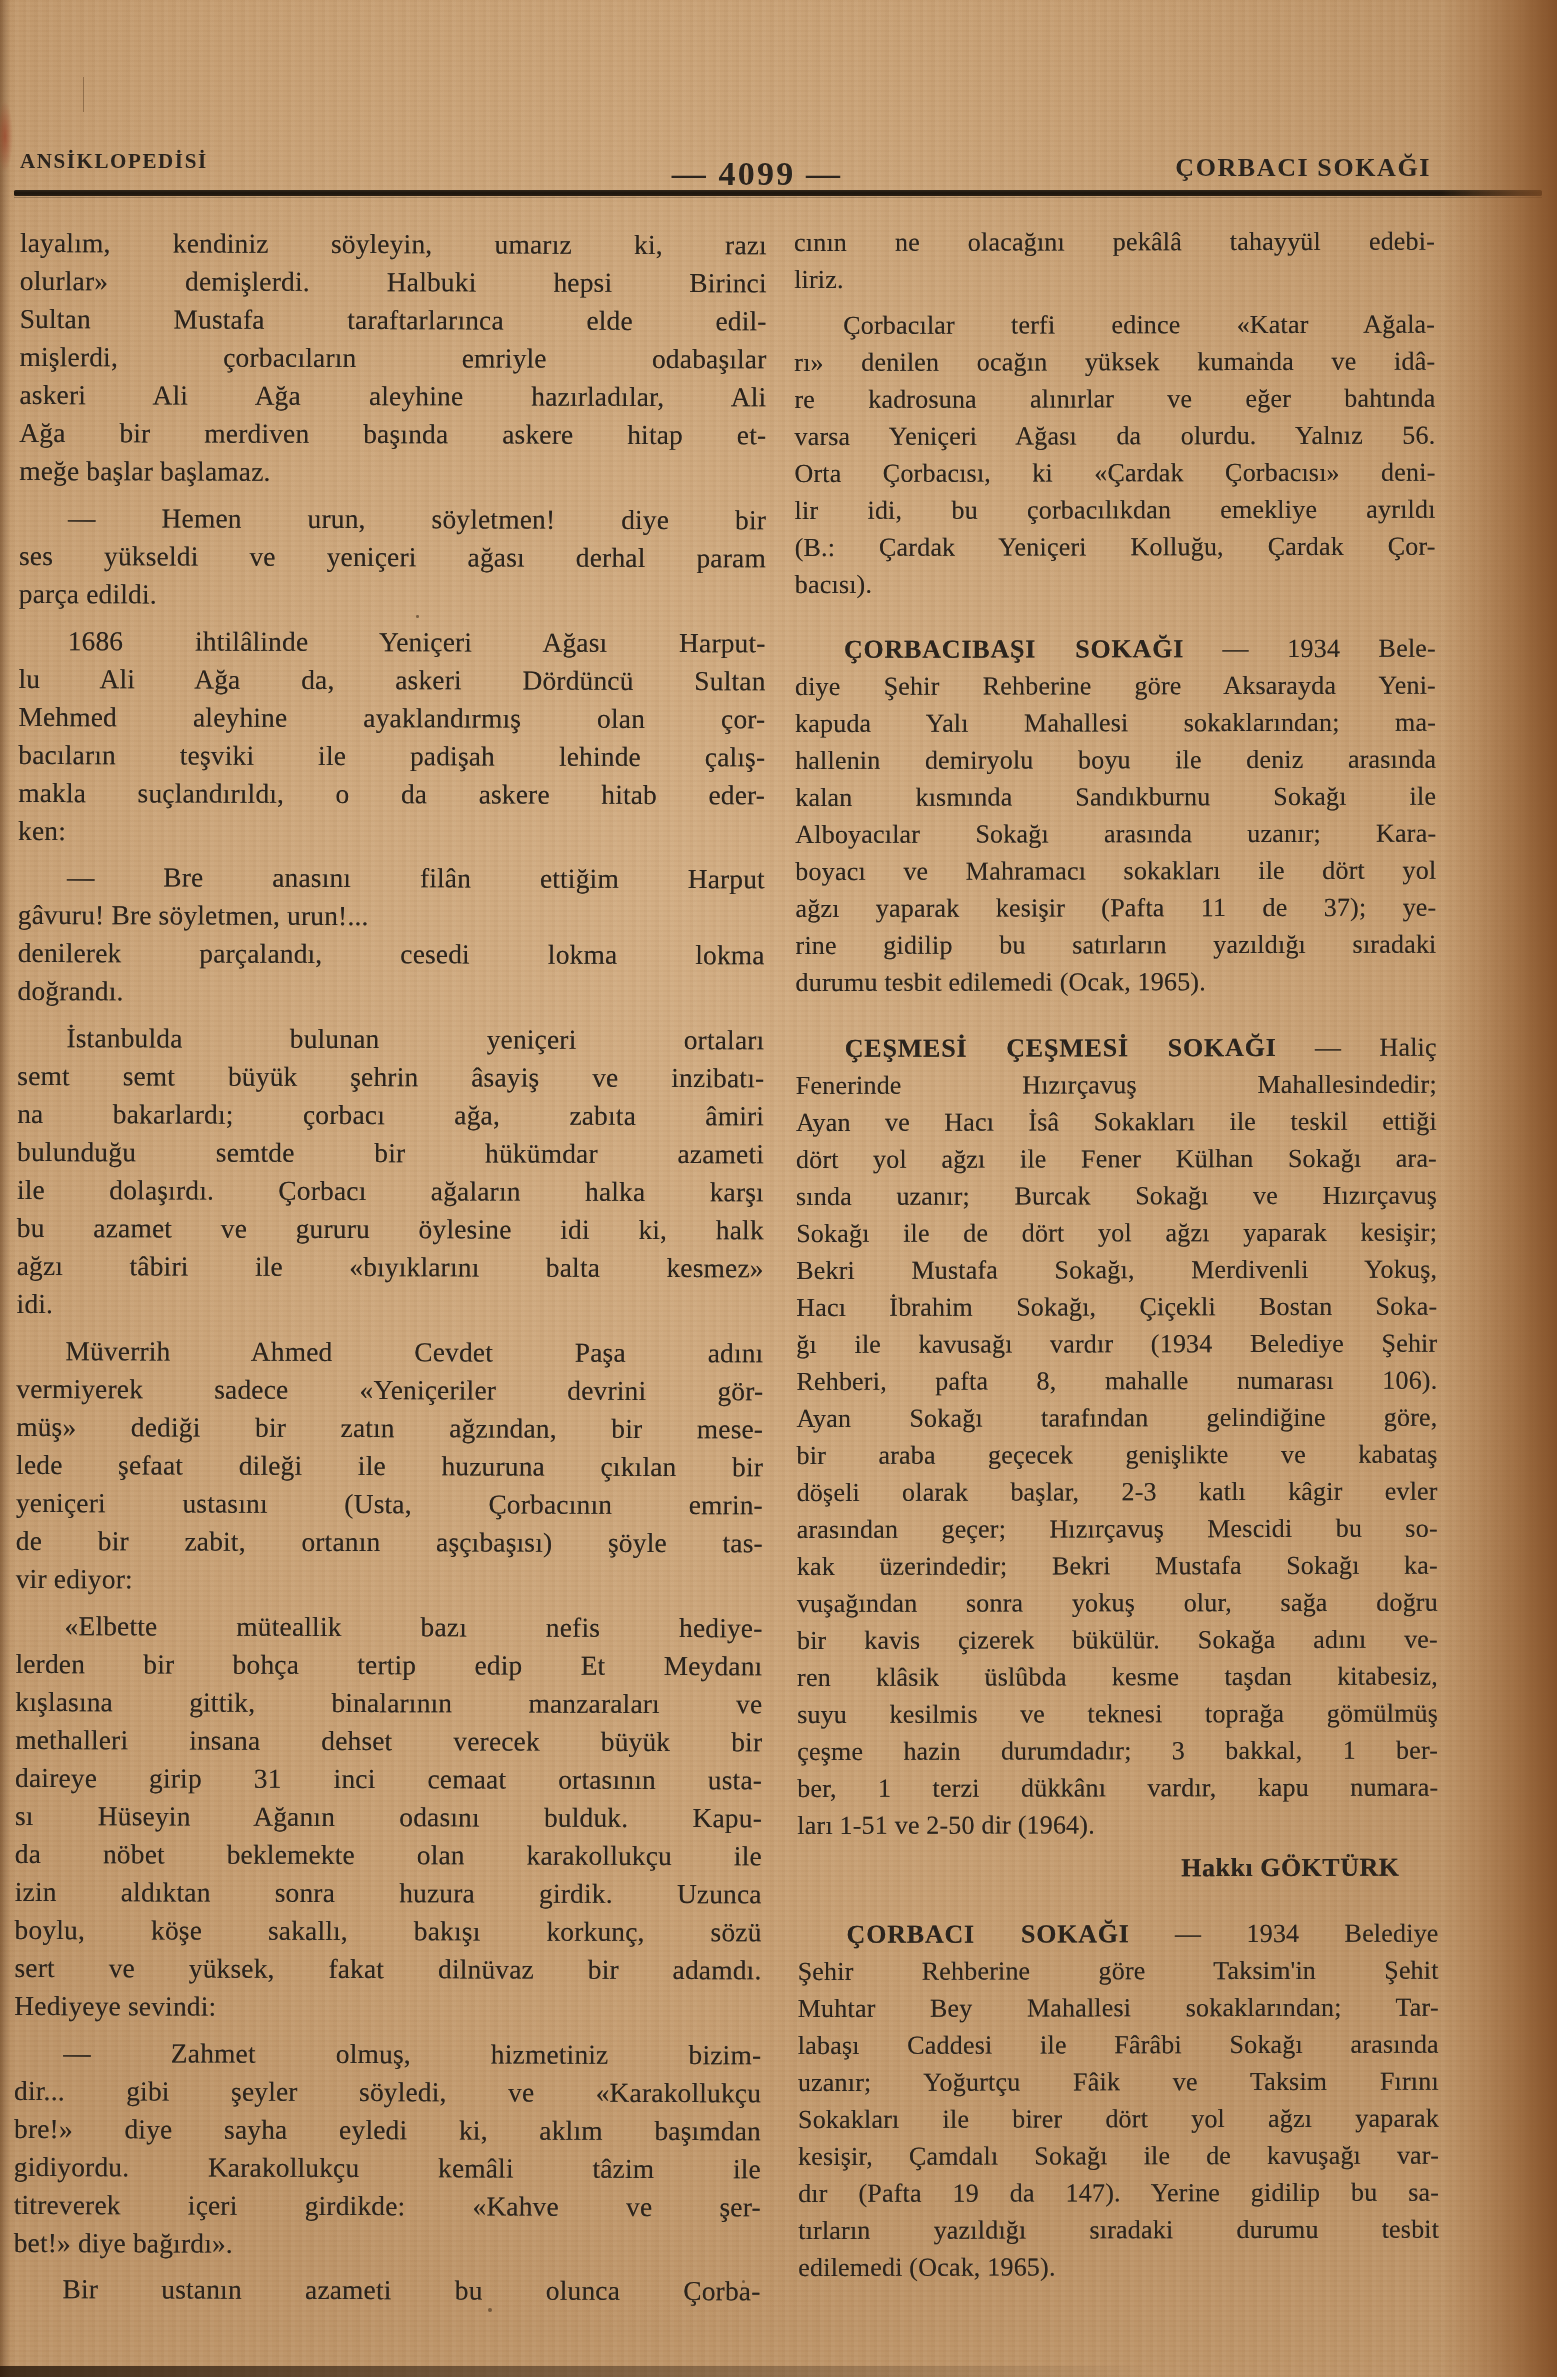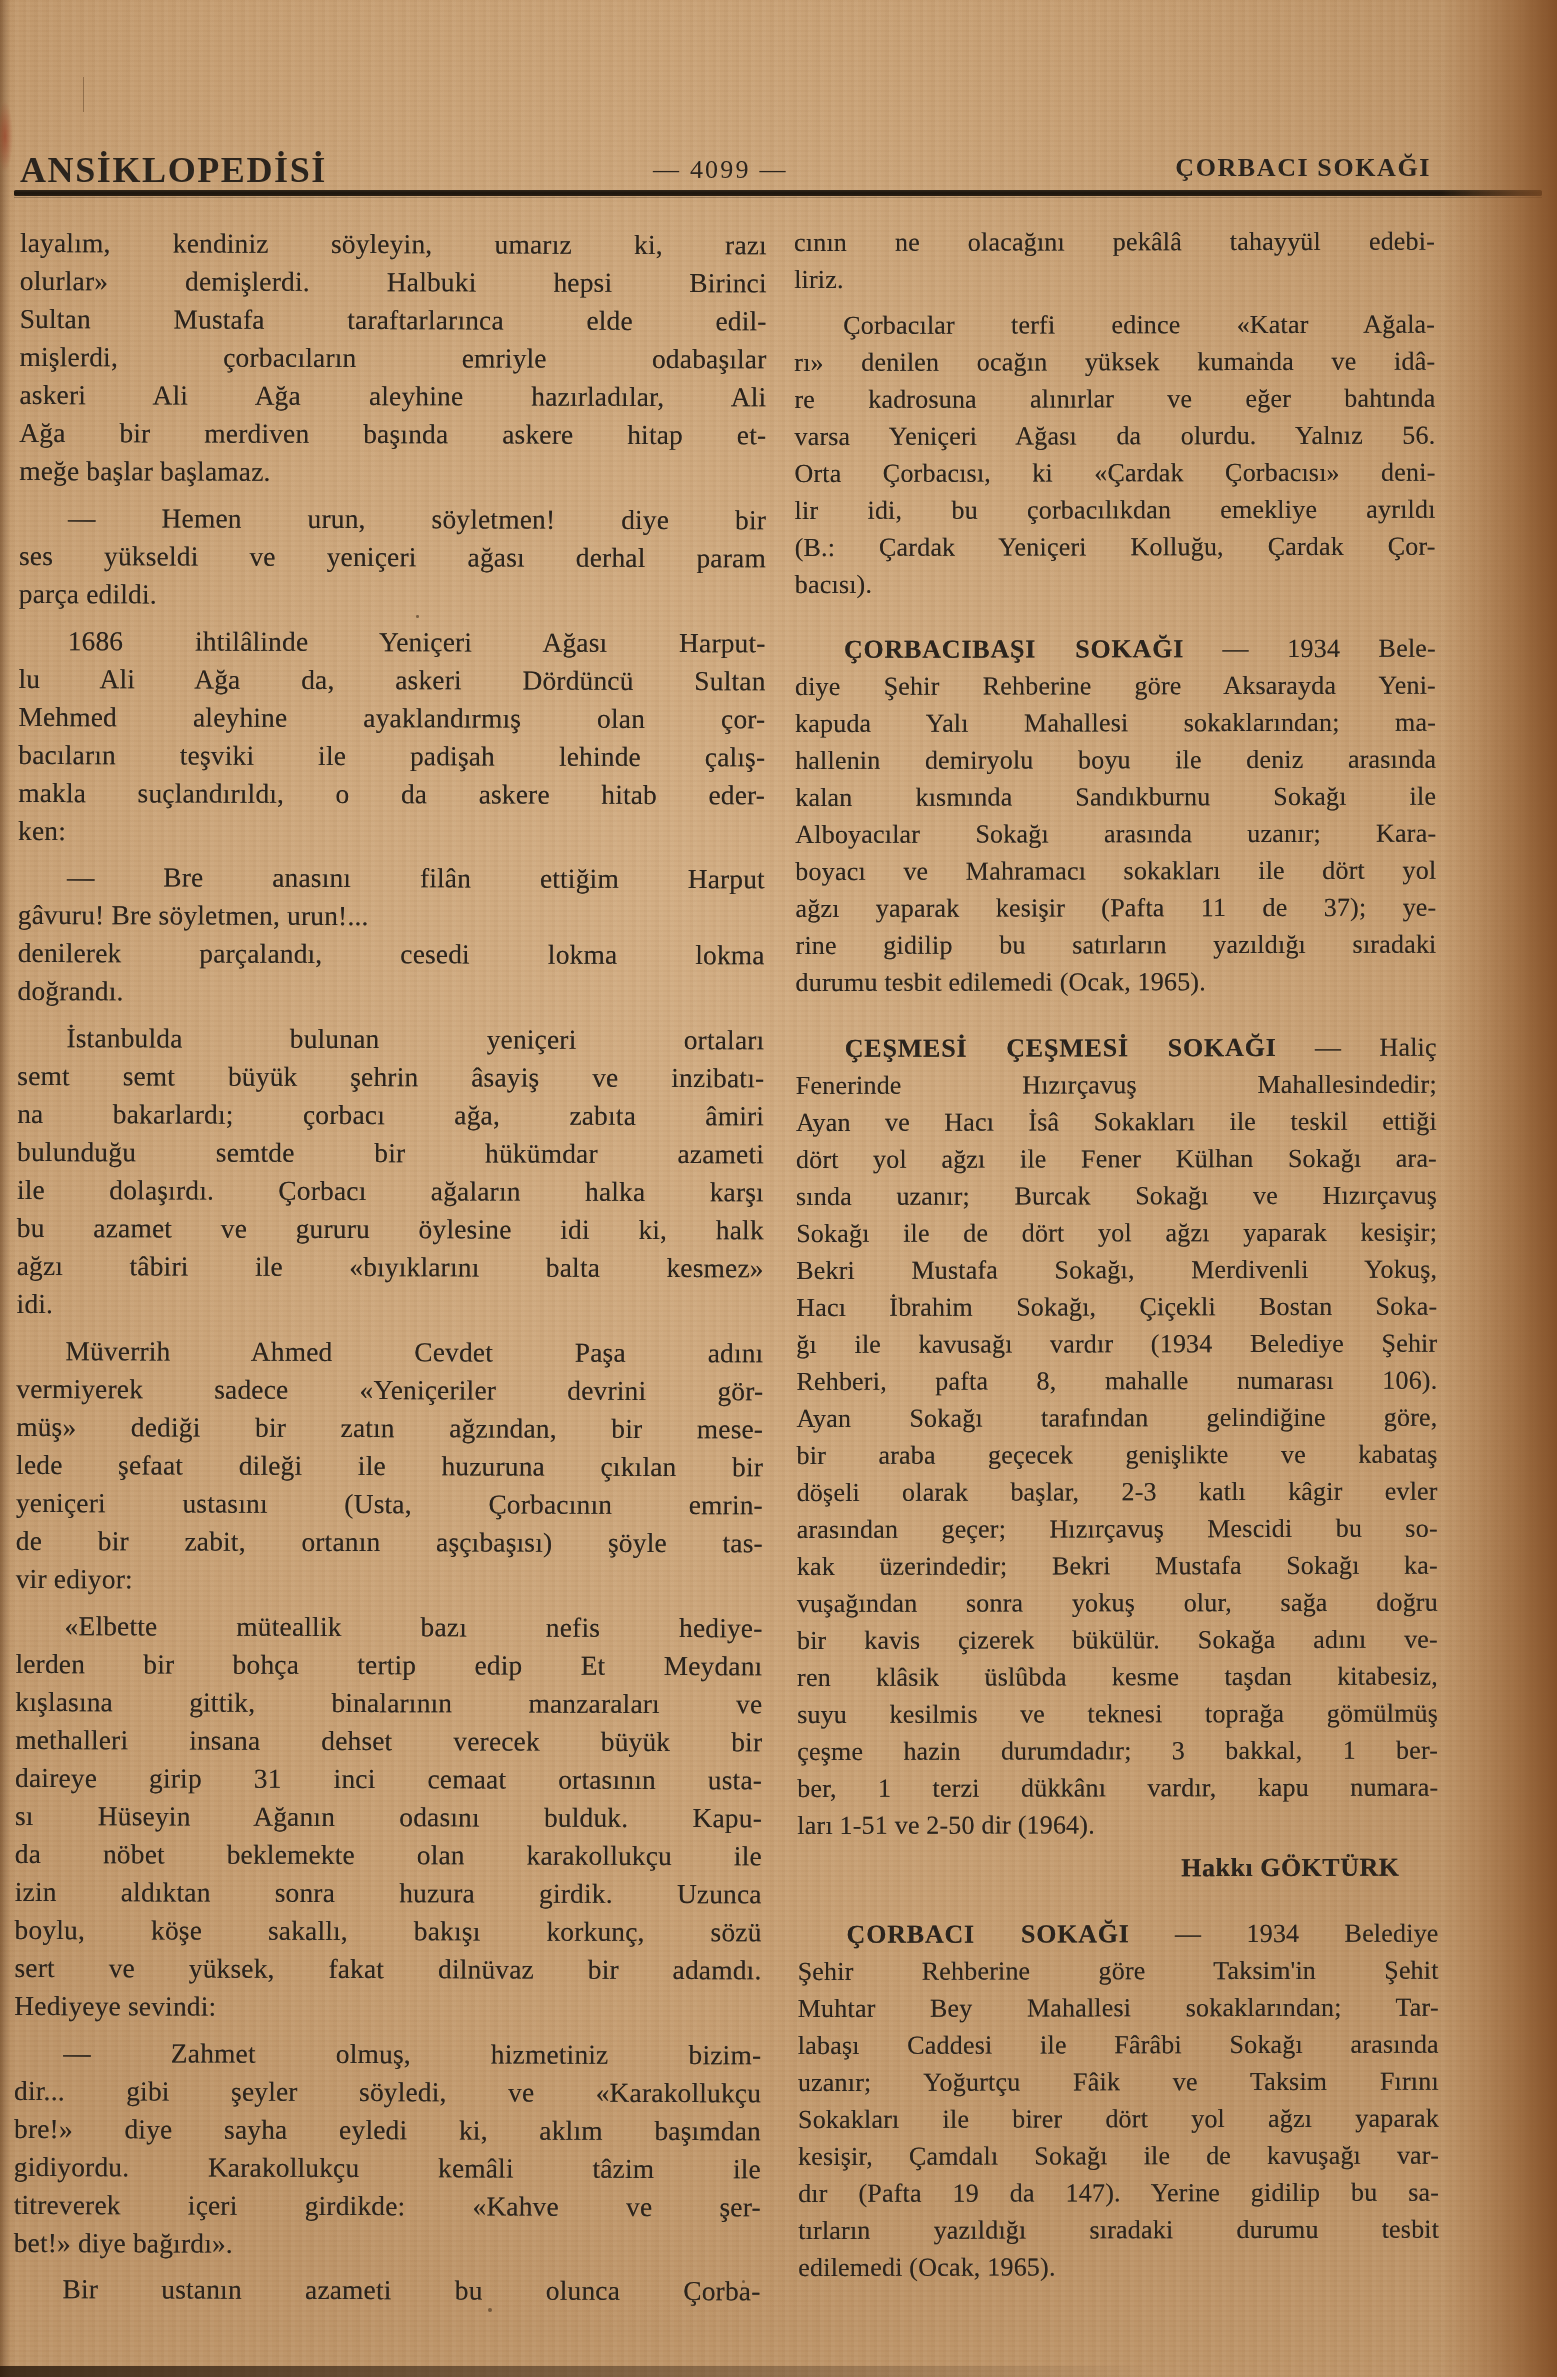--- a/index.html
+++ b/index.html
@@ -20,22 +20,22 @@
   .edge-left{position:absolute;top:0;left:0;width:11px;height:100%;
     background:linear-gradient(90deg, rgba(95,58,28,.55), rgba(95,58,28,0));}
   .edge-bottom{position:absolute;bottom:0;left:0;width:1152px;height:11px;
     background:linear-gradient(90deg, rgba(35,20,8,.8), rgba(35,20,8,.35) 60%, rgba(35,20,8,0));}
   .smudge-red{position:absolute;left:-3.3px;top:101px;width:16.5px;height:71px;border-radius:50%;
     background:radial-gradient(closest-side, rgba(150,40,20,.5), rgba(150,40,20,0));}
   .speck{position:absolute;border-radius:50%;background:rgba(55,38,20,.55);}
   .hairline{position:absolute;width:1.1px;height:35px;background:rgba(70,45,22,.4);}
 
   
-  .hdr-left{position:absolute;left:20px;top:149px;font-size:36px;font-weight:bold;letter-spacing:1.6px;}
-  .hdr-center{position:absolute;left:653px;top:155px;width:208px;font-size:26px;font-weight:normal;letter-spacing:2.2px;}
+  .hdr-left{position:absolute;left:20px;top:149px;font-size:21px;font-weight:bold;letter-spacing:1.6px;}
+  .hdr-center{position:absolute;left:653px;top:155px;width:208px;text-align:center;font-size:34px;font-weight:bold;letter-spacing:2.2px;}
   .hdr-right{position:absolute;right:127px;top:153px;font-size:26px;font-weight:bold;letter-spacing:1.6px;}
   .hdr-rule{position:absolute;left:14.3px;top:190px;width:1528px;height:8.8px;}
   .hdr-rule .r1{height:5.5px;background:linear-gradient(0deg,#2a2014,#1c150d 50%,#31271a);border-radius:1.6px;}
   .hdr-rule .r2{margin-top:1.6px;height:1.1px;background:rgba(40,29,18,.3);}
 
   
   .col{position:absolute;top:224px;}
   .col-left{left:20px;width:747px;transform:rotate(.18deg);transform-origin:top left;}
   .col-right{left:794px;width:641px;transform:rotate(-.12deg);transform-origin:top left;}
   .line{

